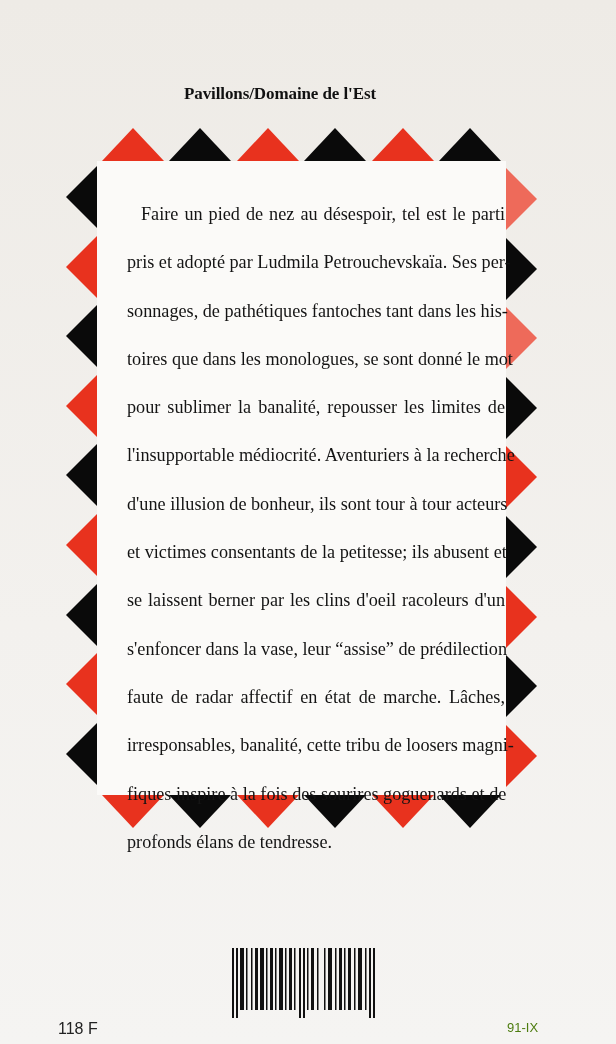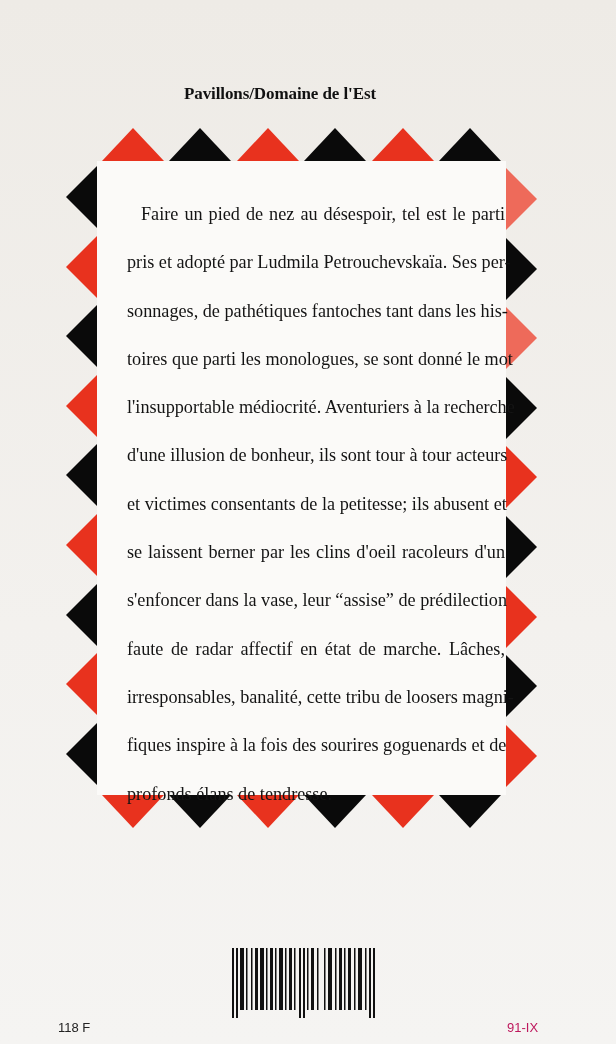--- a/index.html
+++ b/index.html
@@ -31,25 +31,25 @@
   .barcode {
     position: absolute; left: 232px; top: 948px; width: 146px; height: 70px;
   }
   .barcode-digits {
     position: absolute; left: 218px; top: 1046px;
     font-family: "DejaVu Sans Mono", "Liberation Mono", monospace;
     font-size: 14px; color: #7f1d1d; letter-spacing: 1.2px;
   }
   .price {
     position: absolute; left: 58px; top: 1020px;
-    font-family: "Liberation Sans", "DejaVu Sans", sans-serif; font-size: 13px; color: #222;
+    font-family: "Liberation Sans", "DejaVu Sans", sans-serif; font-size: 16px; color: #222;
   }
   .code {
     position: absolute; left: 507px; top: 1020px;
-    font-family: "Liberation Sans", "DejaVu Sans", sans-serif; font-size: 13px; color: #be185d;
+    font-family: "Liberation Sans", "DejaVu Sans", sans-serif; font-size: 13px; color: #4d7c0f;
   }
 </style>
 </head>
 <body>
 
 <div class="series-title">Pavillons/Domaine de l'Est</div>
 
 <div id="border">
     <div class="tri" style="left: 102px; top: 128px; border-left: 31px solid transparent; border-right: 31px solid transparent; border-bottom: 33px solid rgb(232, 50, 30);"></div>
     <div class="tri" style="left: 169.4px; top: 128px; border-left: 31px solid transparent; border-right: 31px solid transparent; border-bottom: 33px solid rgb(10, 10, 10);"></div>
@@ -82,21 +82,22 @@
     <div class="tri" style="left: 506px; top: 655.2px; border-top: 31px solid transparent; border-bottom: 31px solid transparent; border-left: 31px solid rgb(10, 10, 10);"></div>
     <div class="tri" style="left: 506px; top: 724.8px; border-top: 31px solid transparent; border-bottom: 31px solid transparent; border-left: 31px solid rgb(232, 50, 30);"></div>
   </div>
 
 <div class="panel"></div>
 
 <div class="blurb">
   <span class="line first">Faire un pied de nez au désespoir, tel est le parti</span>
   <span class="line">pris et adopté par Ludmila Petrouchevskaïa. Ses per-</span>
   <span class="line">sonnages, de pathétiques fantoches tant dans les his-</span>
-  <span class="line">toires que parti les monologues, se sont donné le mot</span>
+  <span class="line">toires que dans les monologues, se sont donné le mot</span>
+  <span class="line">pour sublimer la banalité, repousser les limites de</span>
   <span class="line">l'insupportable médiocrité. Aventuriers à la recherche</span>
   <span class="line">d'une illusion de bonheur, ils sont tour à tour acteurs</span>
   <span class="line">et victimes consentants de la petitesse; ils abusent et</span>
   <span class="line">se laissent berner par les clins d'oeil racoleurs d'un</span>
   <span class="line">s'enfoncer dans la vase, leur “assise” de prédilection</span>
   <span class="line">faute de radar affectif en état de marche. Lâches,</span>
   <span class="line"><span>irresponsables, banalité, cette tribu de </span><span class="it">loosers</span><span> magni-</span></span>
   <span class="line">fiques inspire à la fois des sourires goguenards et de</span>
   <span class="line last">profonds élans de tendresse.</span>
 </div>

